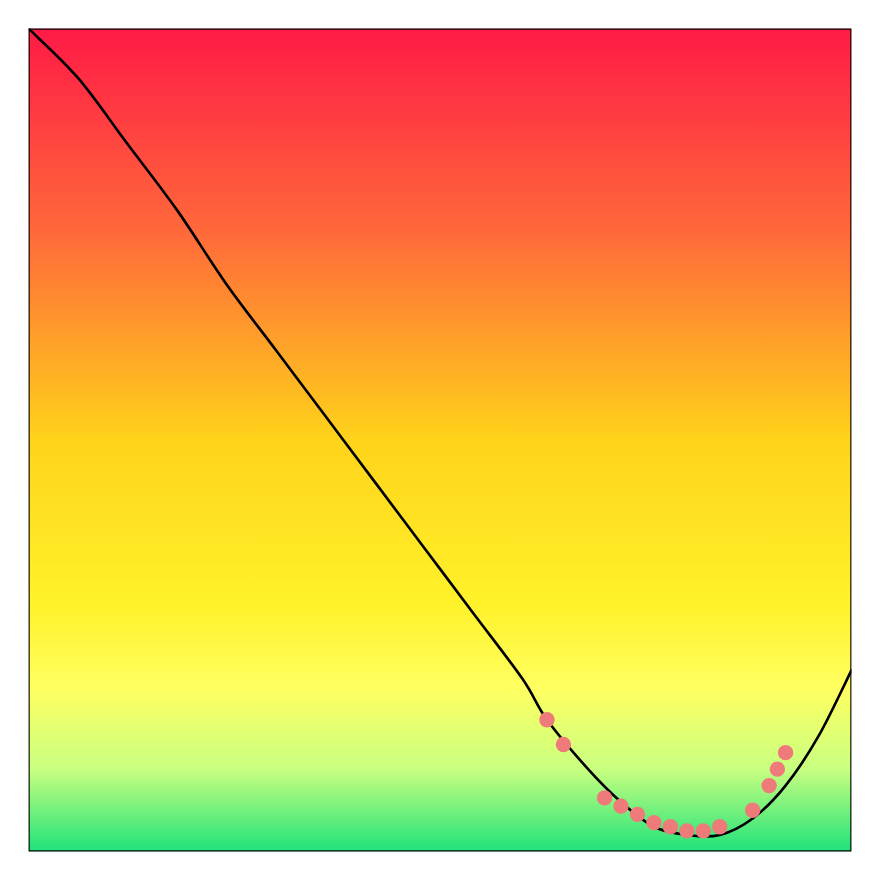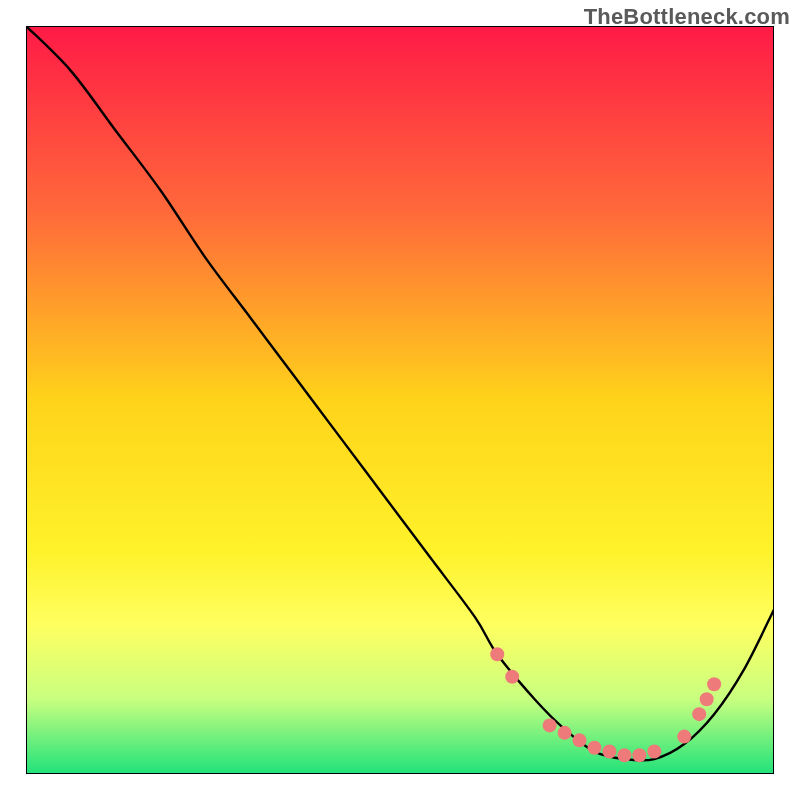--- a/index.html
+++ b/index.html
@@ -36,21 +36,20 @@
     
   }
   svg {
     display: block;
   }
 </style>
 </head>
 <body>
 
 <div class="frame">
-  <div class="attribution">TheBottleneck.com</div>
 
   <div class="plot">
     <svg id="chart-svg" viewBox="0 0 748 748" width="748" height="748" preserveAspectRatio="none">
       <defs>
         <linearGradient id="bg-grad" x1="0" y1="0" x2="0" y2="1">
             <stop offset="0%" stop-color="#ff1a46"></stop>
             <stop offset="25%" stop-color="#ff6a3a"></stop>
             <stop offset="50%" stop-color="#ffd31a"></stop>
             <stop offset="70%" stop-color="#fff22a"></stop>
             <stop offset="80%" stop-color="#ffff60"></stop>

